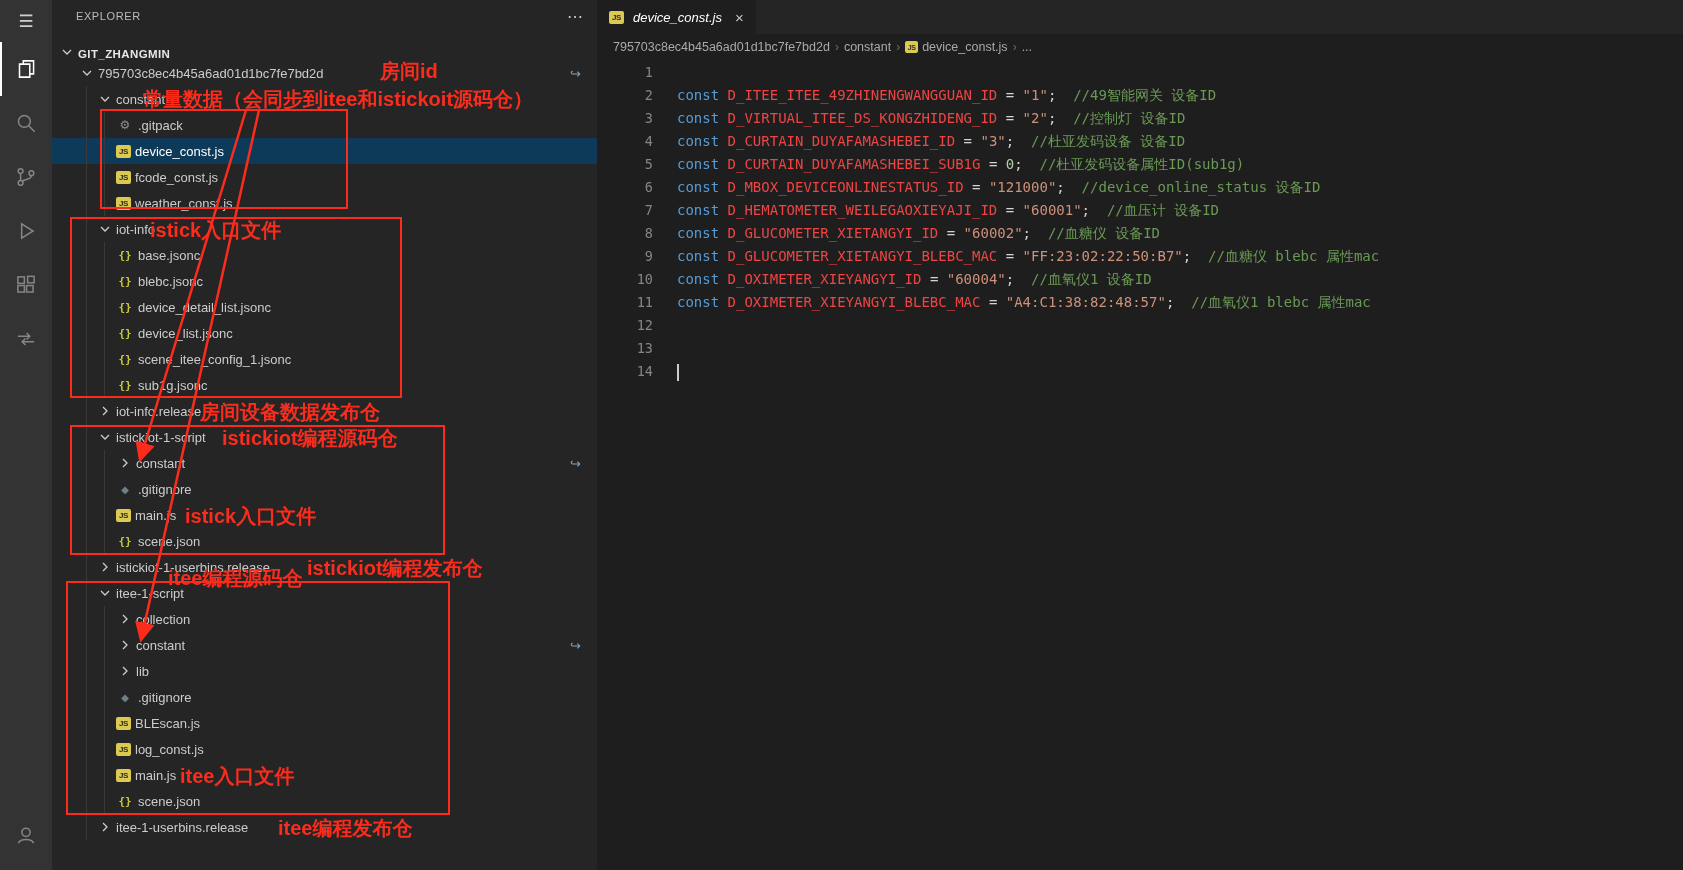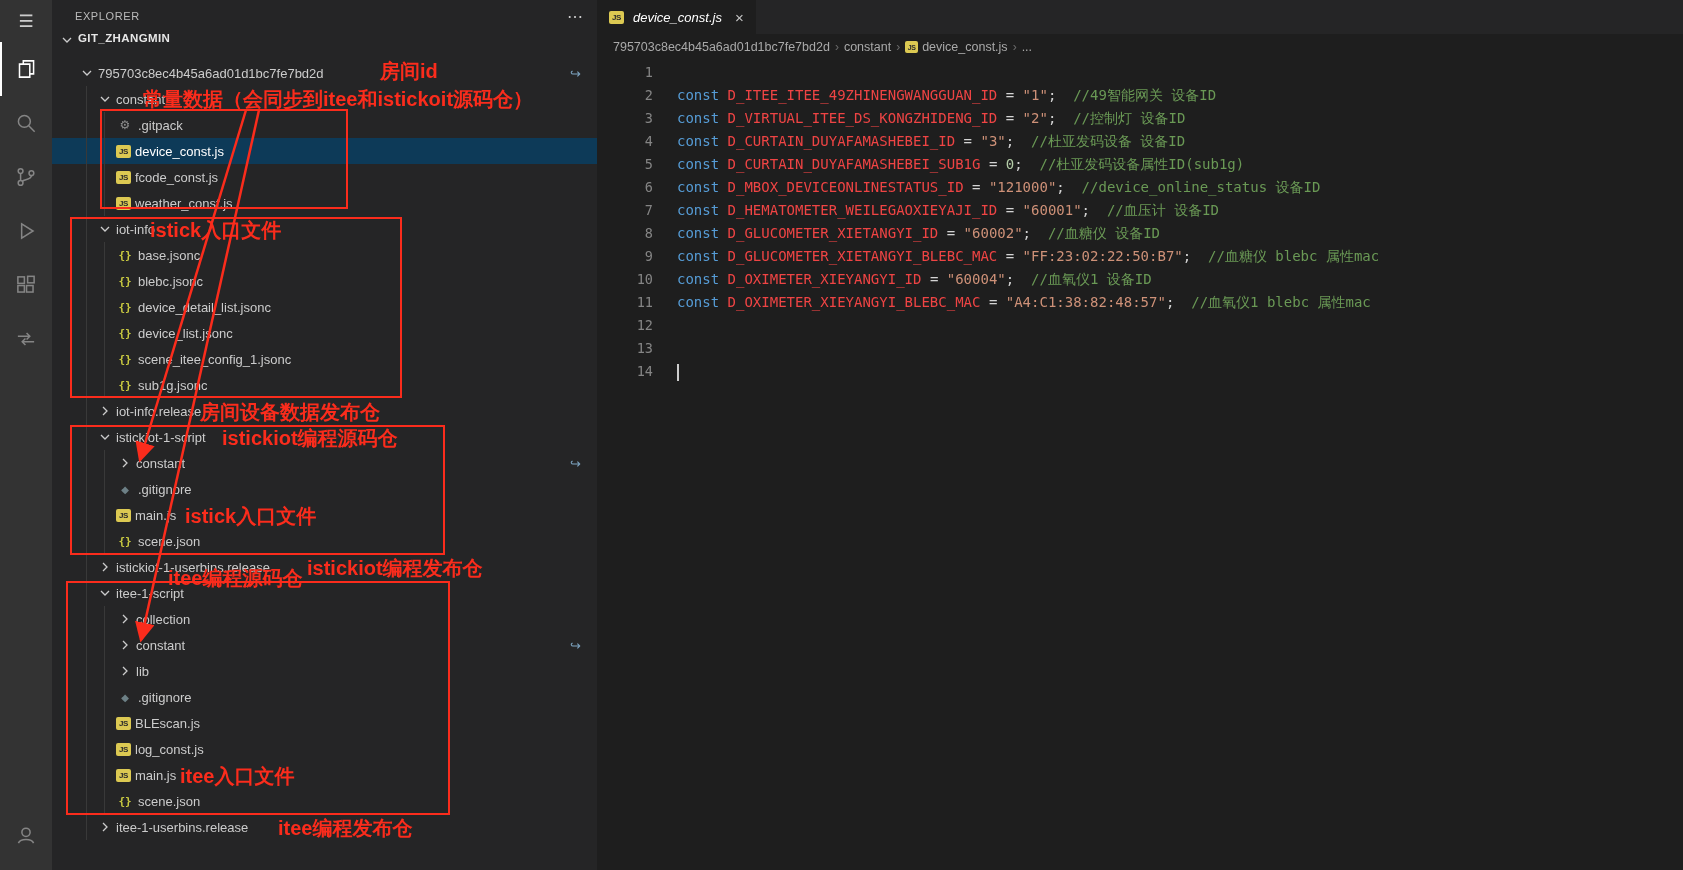--- a/index.html
+++ b/index.html
@@ -10,24 +10,24 @@
   
   #activitybar { width:52px; flex:none; background:#333333; display:flex; flex-direction:column; align-items:stretch; }
   .ab-item { width:52px; height:54px; display:flex; align-items:center; justify-content:center; color:#858585; cursor:pointer; }
   .ab-item.menu { height:42px; font-size:17px; color:#cccccc; }
   .ab-item.active { color:#ffffff; box-shadow:inset 2px 0 0 #ffffff; }
   .ab-item svg { width:26px; height:26px; stroke:currentColor; fill:none; stroke-width:1.4; }
   .ab-item.bottom { margin-top:auto; margin-bottom:8px; }
 
   
   #sidebar { width:545px; flex:none; background:#252526; display:flex; flex-direction:column; overflow:hidden; }
-  #sb-header { height:32px; display:flex; align-items:center; justify-content:space-between; padding:0 14px 0 16px;margin-left:7px; }
+  #sb-header { height:32px; display:flex; align-items:center; justify-content:space-between; padding:0 14px 0 24px; }
   #sb-title { font-size:11px; letter-spacing:.6px; color:#bbbbbb; }
   #sb-more { color:#cccccc; font-size:16px; cursor:pointer; }
-  #section-header { height:28px; display:flex; align-items:flex-start; padding-left:6px; color:#e7e7e7; font-size:11.5px; font-weight:bold; letter-spacing:.4px; cursor:pointer; }
+  #section-header { height:28px; display:flex; align-items:flex-end; padding-left:6px; color:#e7e7e7; font-size:11.5px; font-weight:bold; letter-spacing:.4px; cursor:pointer; }
   #section-header .chev { margin-right:2px; }
   .chev { width:18px; height:16px; flex:none; display:flex; align-items:center; justify-content:center; color:#cccccc; }
   .chev svg { display:block; }
   .chev.expanded svg { transform:rotate(90deg); }
   #tree { flex:1; overflow:hidden; position:relative; }
   .trow { height:26px; display:flex; align-items:center; position:relative; color:#cccccc; font-size:13px; cursor:pointer; white-space:nowrap; }
   .trow.d1 { padding-left:26px; }
   .trow.d2 { padding-left:44px; }
   .trow.d3 { padding-left:64px; }
   .trow.d2::before, .trow.d3::before { content:''; position:absolute; left:34px; top:0; bottom:0; width:1px; background:#393939; }

